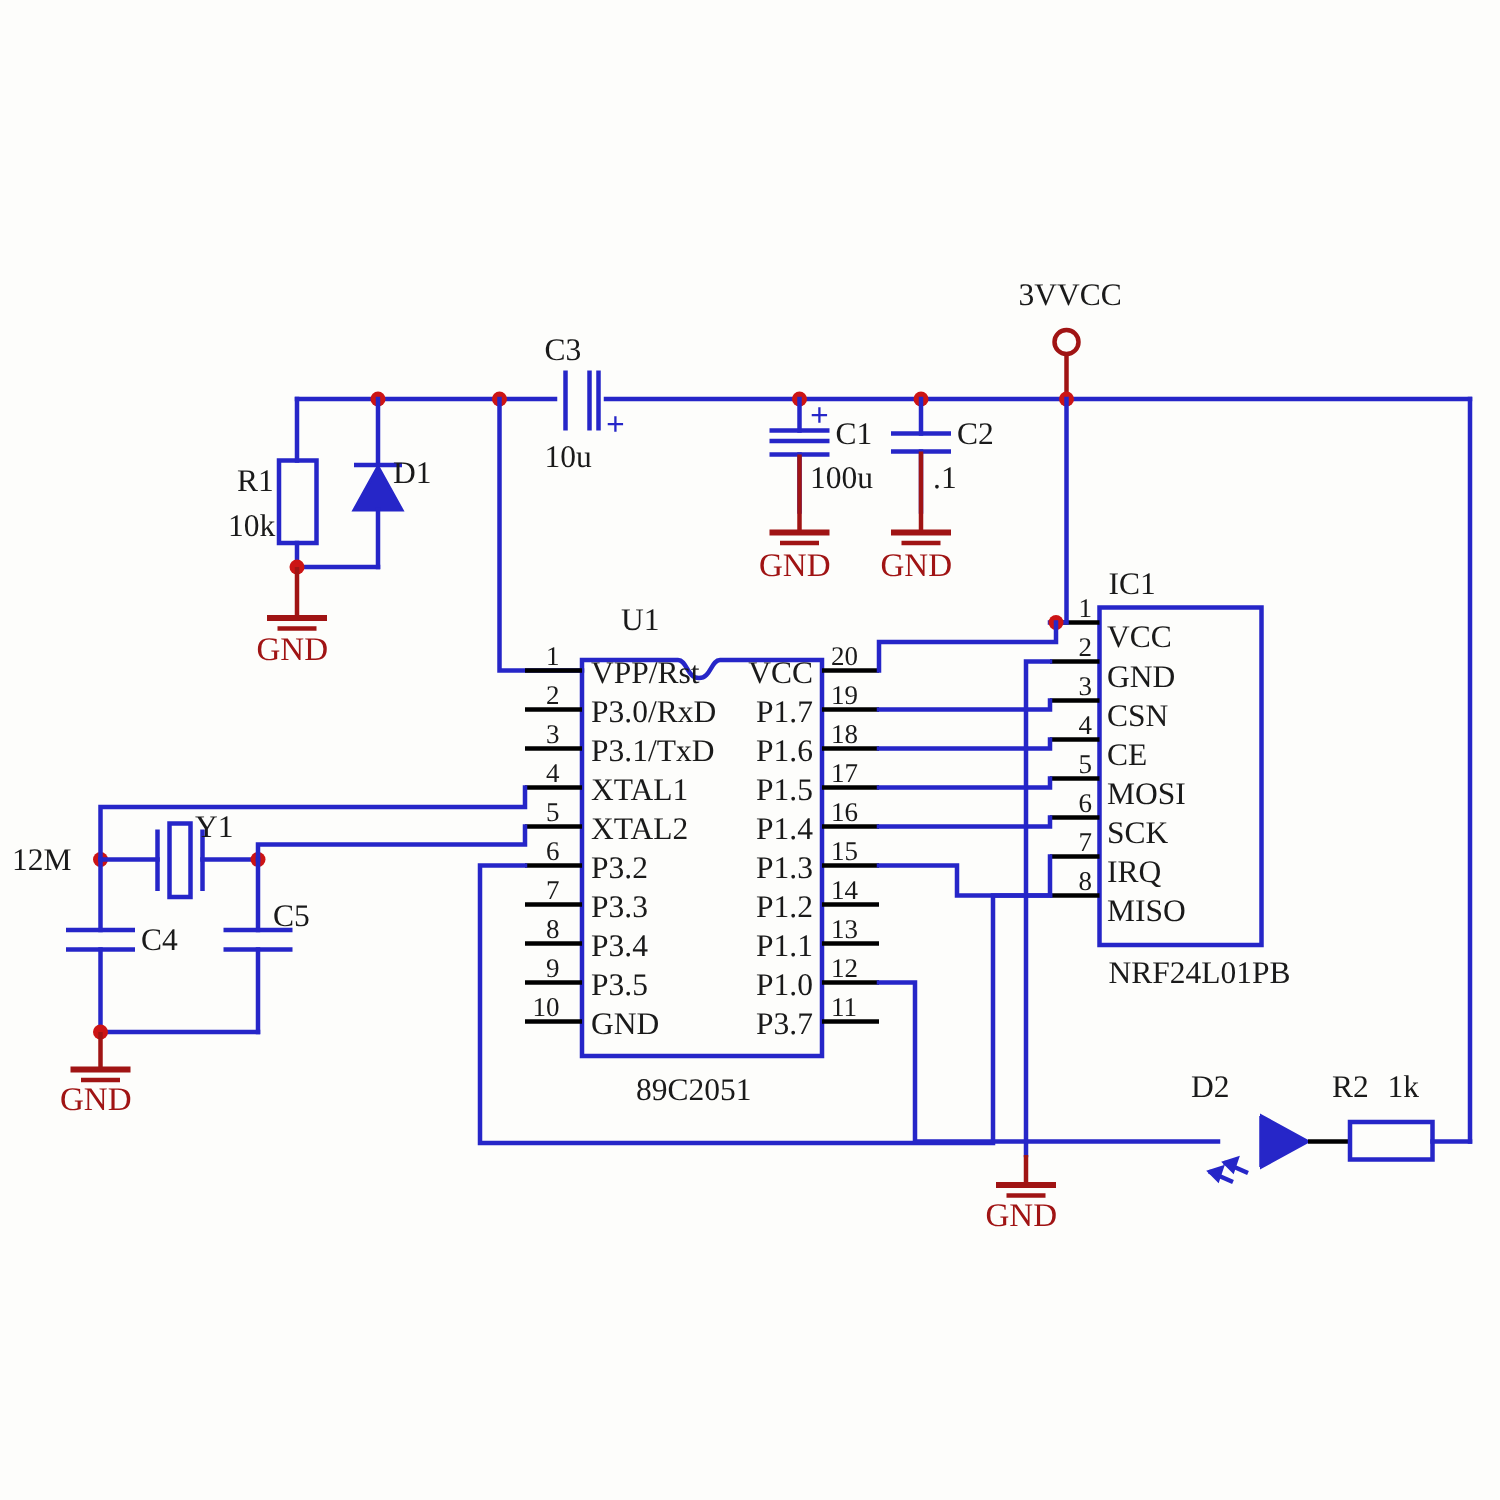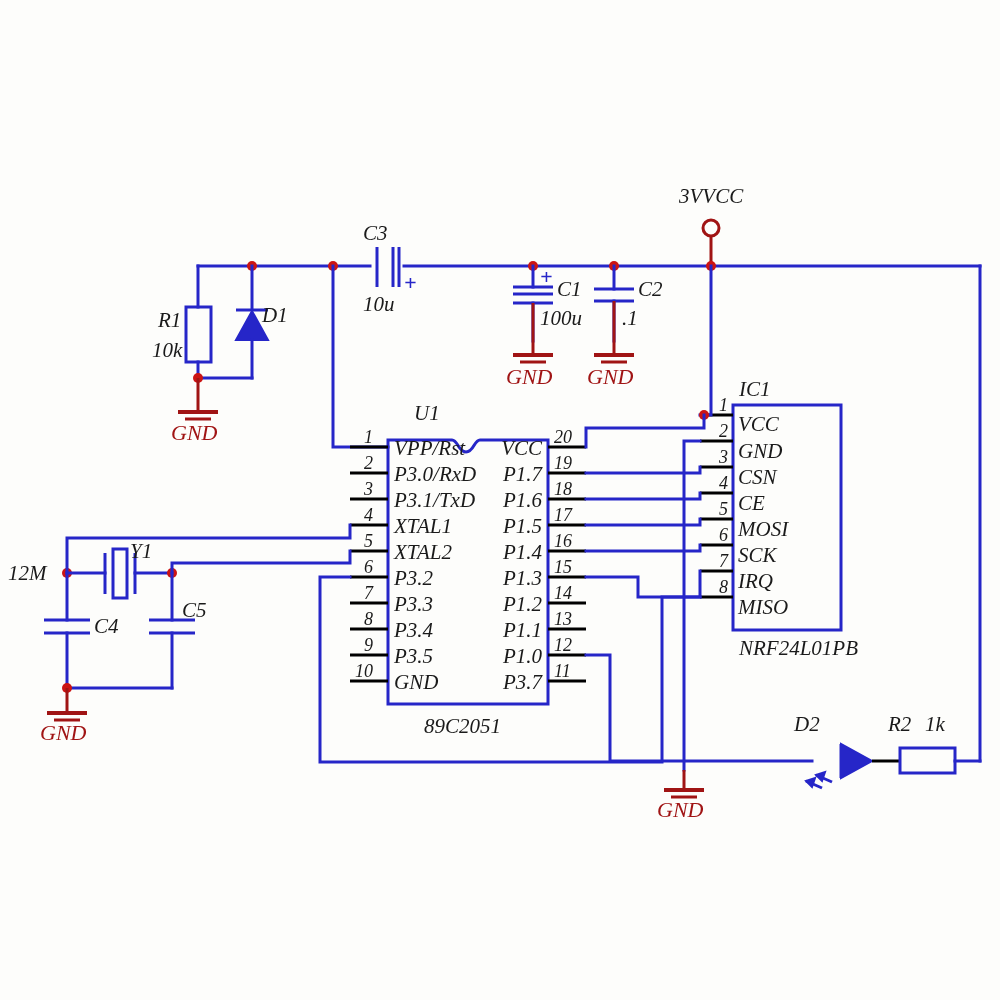--- a/index.html
+++ b/index.html
@@ -12,21 +12,20 @@
     width: 1000px;
     height: 1000px;
     font-family: "Liberation Serif", serif;
     overflow: hidden;
   }
   #schematic-root {
     position: relative;
     width: 1000px;
     height: 1000px;
     background: #14b8a6;
-    font-style: italic;
   }
   svg#circuit {
     display: block;
     width: 1000px;
     height: 1000px;
     background: #fdfdfb;
   }
   .wire {
     stroke: #2626c8;
     stroke-width: 3;

